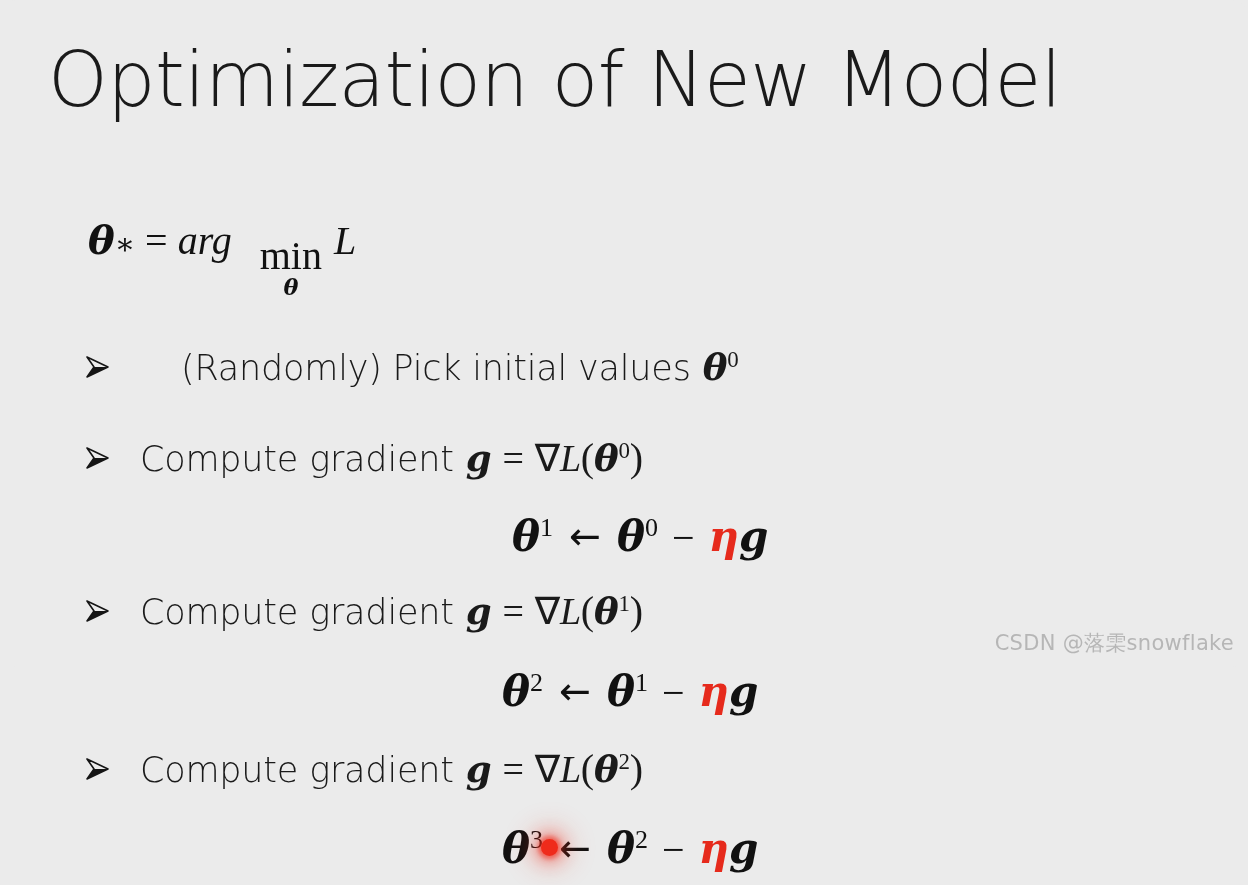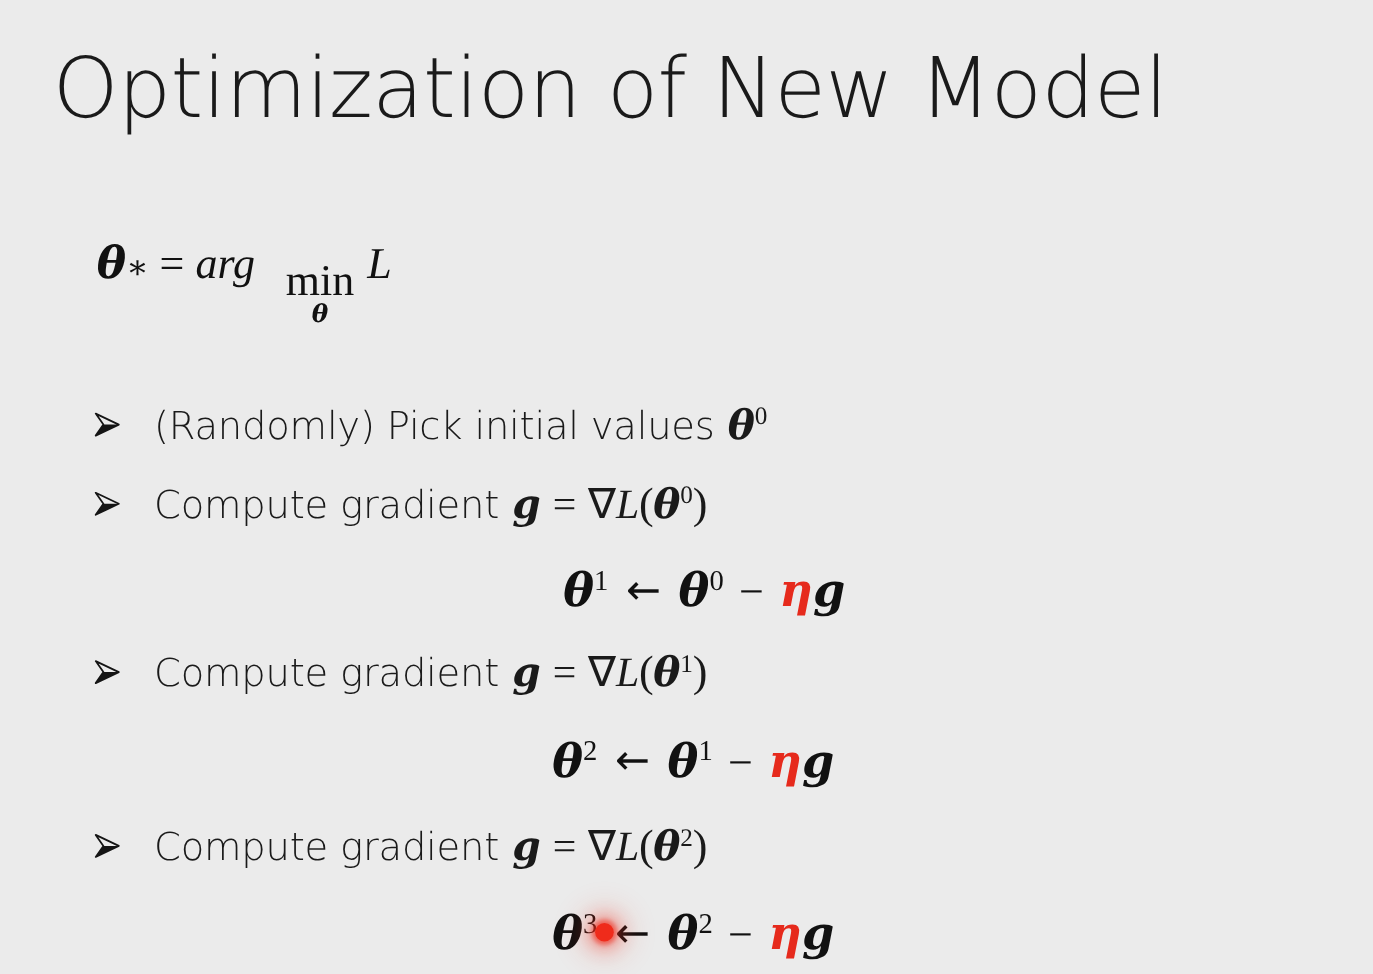--- a/index.html
+++ b/index.html
@@ -243,21 +243,21 @@
       <span class="sup-star">∗</span>
     <span class="op">=</span>
     <span class="argtxt">arg</span>
     <span class="minstack">
       <span class="minword">min</span>
       <span class="minsub">θ</span>
     </span>
     <span class="Litalic">L</span>
   </div>
 
-  <div class="bullet-row" style="top:364px;">
+  <div class="bullet-row" style="top:345px;gap:41px;">
     <span class="bullet-marker">
       <svg width="30" height="30" viewBox="0 0 30 30" aria-hidden="true">
         <path d="M5 5 L26 15 L5 25 L12 15 Z" fill="#151515"></path>
         <path d="M5 5 L26 15 L12 15 Z" fill="#ffffff" opacity="0.92"></path>
         <path d="M5 5 L26 15 L5 25 L12 15 Z" fill="none" stroke="#151515" stroke-width="1.6" stroke-linejoin="round"></path>
       </svg>
     </span>
     <span class="bullet-text">
       <span>(Randomly) Pick initial values</span>
       <span class="mathspan"><span>θ</span><span class="sup">0</span></span>
@@ -346,14 +346,15 @@
     <span class="gvar"><span>θ</span><span class="sup">3</span></span>
     <span class="arrow">←</span>
     <span class="gvar"><span>θ</span><span class="sup">2</span></span>
     <span class="minus">−</span>
     <span class="eta">η</span>
       <span class="gvar">g</span>
   </div>
 
   <div class="laser-dot" id="laser-dot" style="left: 541px; top: 839px; background: rgb(239, 43, 27);"></div>
 
+  <div class="watermark">CSDN @落雬snowflake</div>
 
 </div>
 
 </body></html>

